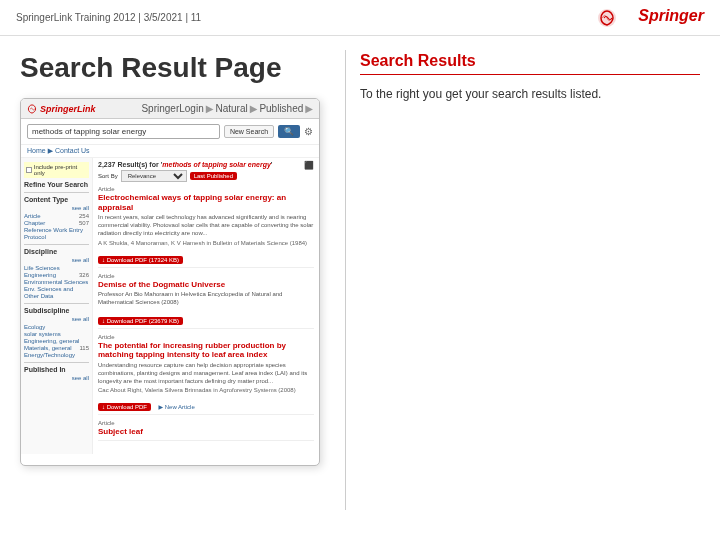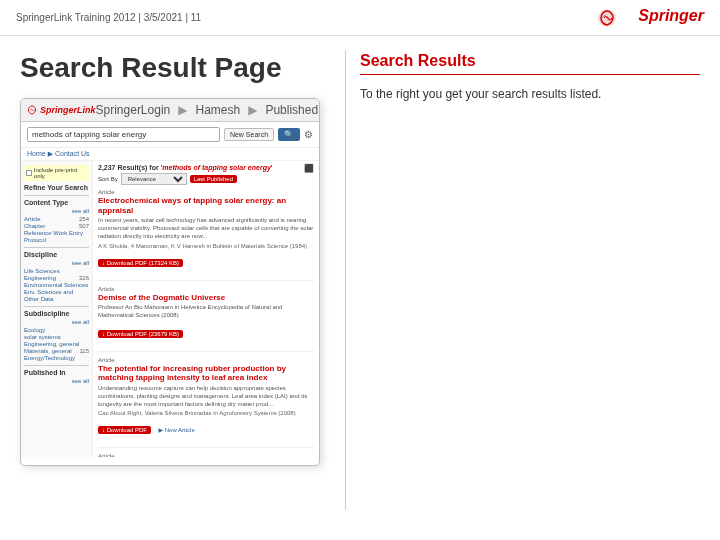--- a/index.html
+++ b/index.html
@@ -92,22 +92,22 @@
       gap: 3px;
     }
     .mockup-logo-link {
       font-size: 9px;
       color: #c00;
       font-weight: bold;
       font-style: italic;
     }
     .mockup-nav-links {
       display: flex;
-      gap: 8px;
-      font-size: 12px;
+      gap: 2px;
+      font-size: 10px;
       color: #555;
     }
     .mockup-nav-links span {
       color: #555;
     }
     .mockup-nav-links .separator {
       color: #999;
     }
 
     
@@ -256,21 +256,21 @@
     .mockup-sort-active {
       font-size: 6px;
       background: #c00;
       color: #fff;
       padding: 1px 4px;
       border-radius: 2px;
     }
 
     .mockup-article {
       margin-bottom: 5px;
-      padding-bottom: 11px;
+      padding-bottom: 1px;
       border-bottom: 1px solid #eee;
     }
     .mockup-article-type {
       font-size: 6px;
       color: #666;
       margin-bottom: 1px;
     }
     .mockup-article-title {
       font-size: 8px;
       color: #c00;
@@ -370,21 +370,21 @@
         <div class="mockup-logo-area">
           <svg width="10" height="10" viewBox="0 0 22 22">
             <path d="M11 2 C7 2, 3 6, 3 11 C3 15, 6 19, 11 20 C15 19, 19 15, 19 11 C19 6, 15 2, 11 2Z" fill="none" stroke="#cc0000" stroke-width="2"></path>
             <path d="M7 11 Q9.5 7, 12 11 Q14.5 15, 17 11" fill="none" stroke="#cc0000" stroke-width="1.5"></path>
           </svg>
           <span class="mockup-logo-link">SpringerLink</span>
         </div>
         <div class="mockup-nav-links">
           <span>SpringerLogin</span>
           <span class="separator">▶</span>
-          <span>Hamesh</span>
+          <span>Natural</span>
           <span class="separator">▶</span>
           <span>Published</span>
           <span class="separator">▶</span>
         </div>
       </div>
 
       <div class="mockup-search-area">
         <input class="mockup-search-input" value="methods of tapping solar energy" readonly="" style="">
         <button class="mockup-new-search-btn">
           <span>New Search</span>

